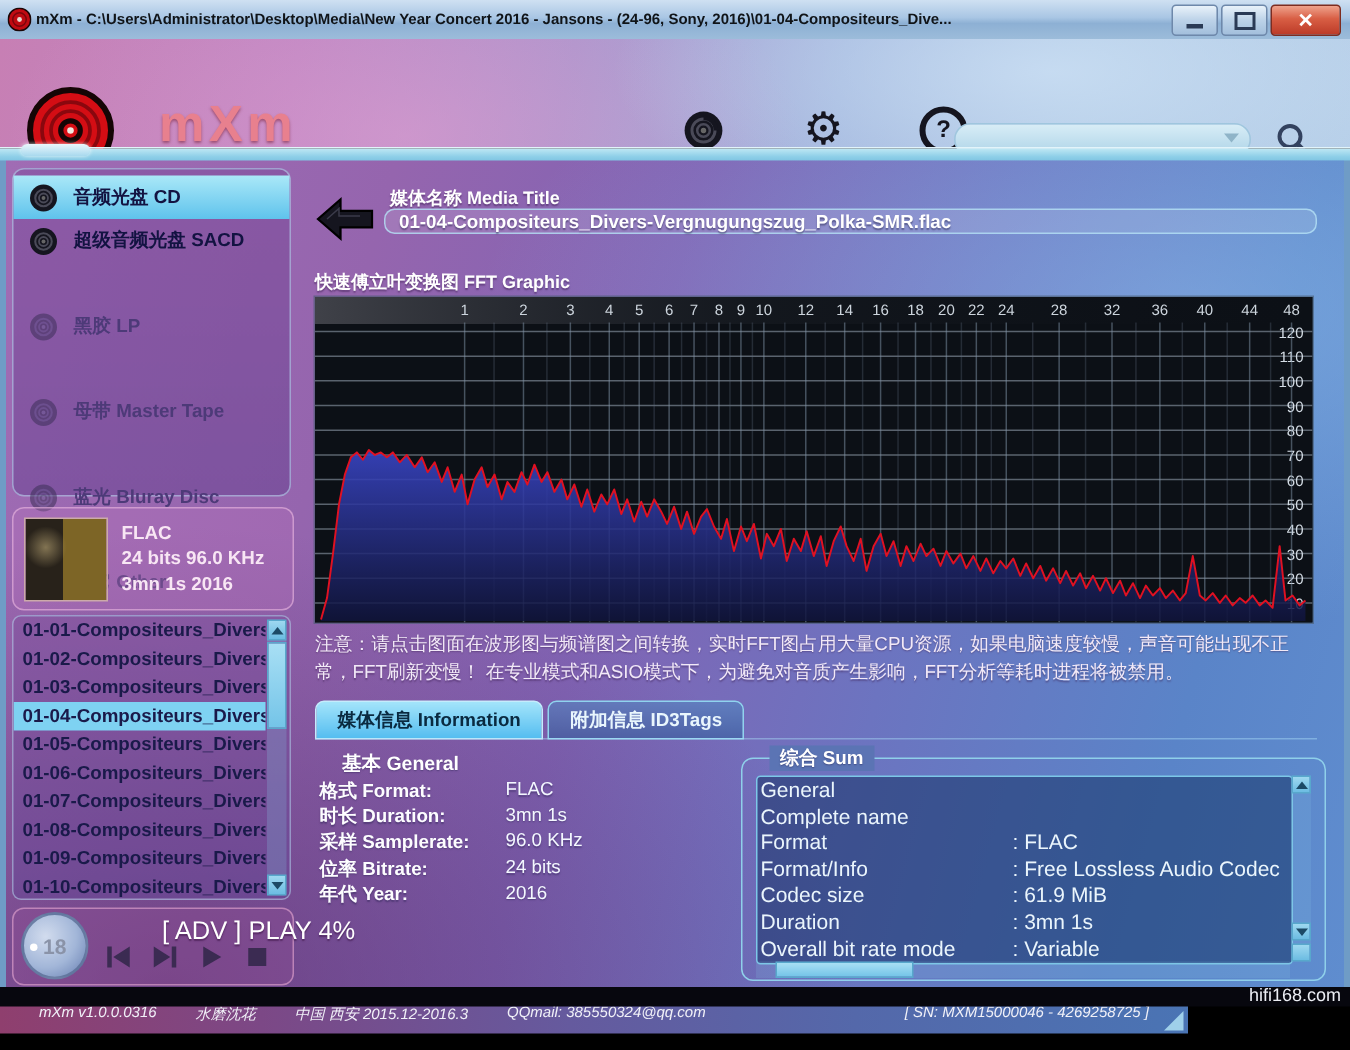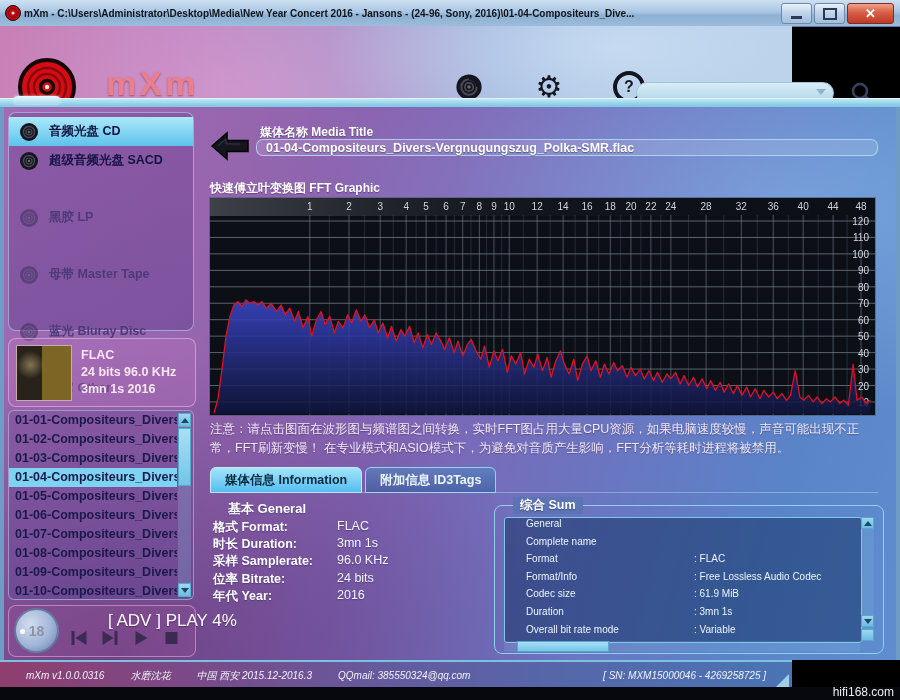--- a/index.html
+++ b/index.html
@@ -15,21 +15,21 @@
     overflow:hidden;width:760px;font-weight:bold;}
   #tb-btns{position:absolute;right:6px;top:3px;display:flex;gap:2px;}
   .tb-btn{width:29px;height:19px;border:1px solid #6e88aa;border-radius:3px;
     background:linear-gradient(#e9f2fa,#bcd2e8 50%,#a3bfdc);display:flex;
     align-items:center;justify-content:center;}
   .tb-btn.close{width:45px;background:linear-gradient(#efa28c,#d85e44 45%,#bc3b28);
     border-color:#7d2c20;color:#fff;font-weight:bold;font-size:13px;}
   .glyph-min{width:11px;height:3px;background:#2a3a55;margin-top:8px;}
   .glyph-max{width:10px;height:8px;border:2px solid #2a3a55;}
 
-  #header{left:0;top:26px;width:792px;height:72px;
+  #header{left:0;top:26px;width:900px;height:72px;
     background:
      radial-gradient(420px 160px at 78% 30%,rgba(205,225,245,.8),transparent 70%),
      radial-gradient(380px 200px at 30% 90%,rgba(230,160,210,.5),transparent 70%),
      linear-gradient(100deg,#c77fb4 0%,#bd86c2 22%,#a995cc 42%,#9fb3dc 62%,#abc5e2 80%,#b4cde7 100%);}
   #cyanbar{left:0;top:98px;width:900px;height:9px;
     background:linear-gradient(#bfe8f4,#8ecfe8 60%,#7cc2e0);border-top:1px solid #e2f4fa;}
   #cyan-tab{left:14px;top:96px;width:46px;height:8px;border-radius:4px;
     background:linear-gradient(#eaf7fc,#a8d9ee);box-shadow:0 0 3px rgba(255,255,255,.8);}
 
   #content{left:0;top:107px;width:900px;height:553px;
@@ -136,38 +136,38 @@
     text-shadow:0 1px 1px rgba(50,40,90,.5);}
   .i-label{width:124px;}
   .i-value{font-weight:normal;color:#f4f8ff;}
 
   #sum-box{left:494px;top:505px;width:388px;height:147px;border:1px solid #8fd0ea;
     border-radius:8px;}
   #sum-legend{position:absolute;top:-9px;left:18px;padding:0 7px;font-size:12.5px;
     font-weight:bold;color:#fff;background:#5b74b4;text-shadow:0 1px 1px rgba(40,40,90,.5);}
   #sum-inner{position:absolute;left:9px;top:11px;width:356px;height:124px;
     border:1px solid #7cc8e8;border-radius:3px;background:rgba(14,44,94,.5);overflow:hidden;}
-  .s-row{height:17.6px;display:flex;font-size:10px;color:#eaf5fc;padding-left:21px;white-space:nowrap;}
+  .s-row{height:17.6px;display:flex;font-size:14px;color:#eaf5fc;padding-left:2px;white-space:nowrap;}
   .s-label{width:168px;flex:none;}
   #sum-vscroll{position:absolute;right:9px;top:11px;width:13px;height:124px;
     background:rgba(130,190,225,.2);}
   #sum-hscroll{position:absolute;left:9px;bottom:1px;width:356px;height:11px;
     background:rgba(130,190,225,.2);}
   .h-thumb{position:absolute;left:13px;top:0;width:92px;height:11px;
     background:linear-gradient(#a8dff4,#74c4e8);border:1px solid #58a8cc;box-sizing:border-box;}
 
   
   #statusbar{left:0;top:660px;width:792px;height:27px;
     background:linear-gradient(90deg,#8f3f6e 0%,#7c4886 22%,#655a9e 48%,#5468aa 72%,#4a74b4 100%);
     border-top:2px solid #7cc2e0;display:flex;align-items:center;color:#f1f1f8;font-size:10px;font-style:italic;}
   #statusbar .seg{margin-left:26px;white-space:nowrap;}
   #sb-right{position:absolute;right:26px;}
   #grip{position:absolute;right:3px;bottom:2px;width:0;height:0;
     border-left:13px solid transparent;border-bottom:13px solid #9fd0ea;}
-  #bottomband{left:0;top:687px;width:900px;height:13px;background:#07070e;}
+  #bottomband{left:0;top:658px;width:900px;height:13px;background:#07070e;}
   #watermark{position:absolute;right:6px;top:-2px;font-size:12px;color:#eceef4;}
 </style>
 </head>
 <body>
 
 <div class="abs" id="titlebar">
   <svg class="abs" style="left:5px;top:5px;" width="16" height="16" viewBox="0 0 16 16">
     <circle cx="8" cy="8" r="7.5" fill="#c00a12" stroke="#1a0606" stroke-width="1"></circle>
     <circle cx="8" cy="8" r="4.5" fill="none" stroke="#7a0archive" stroke-width="1"></circle>
     <circle cx="8" cy="8" r="4.5" fill="none" stroke="#7a060c" stroke-width="1"></circle>

